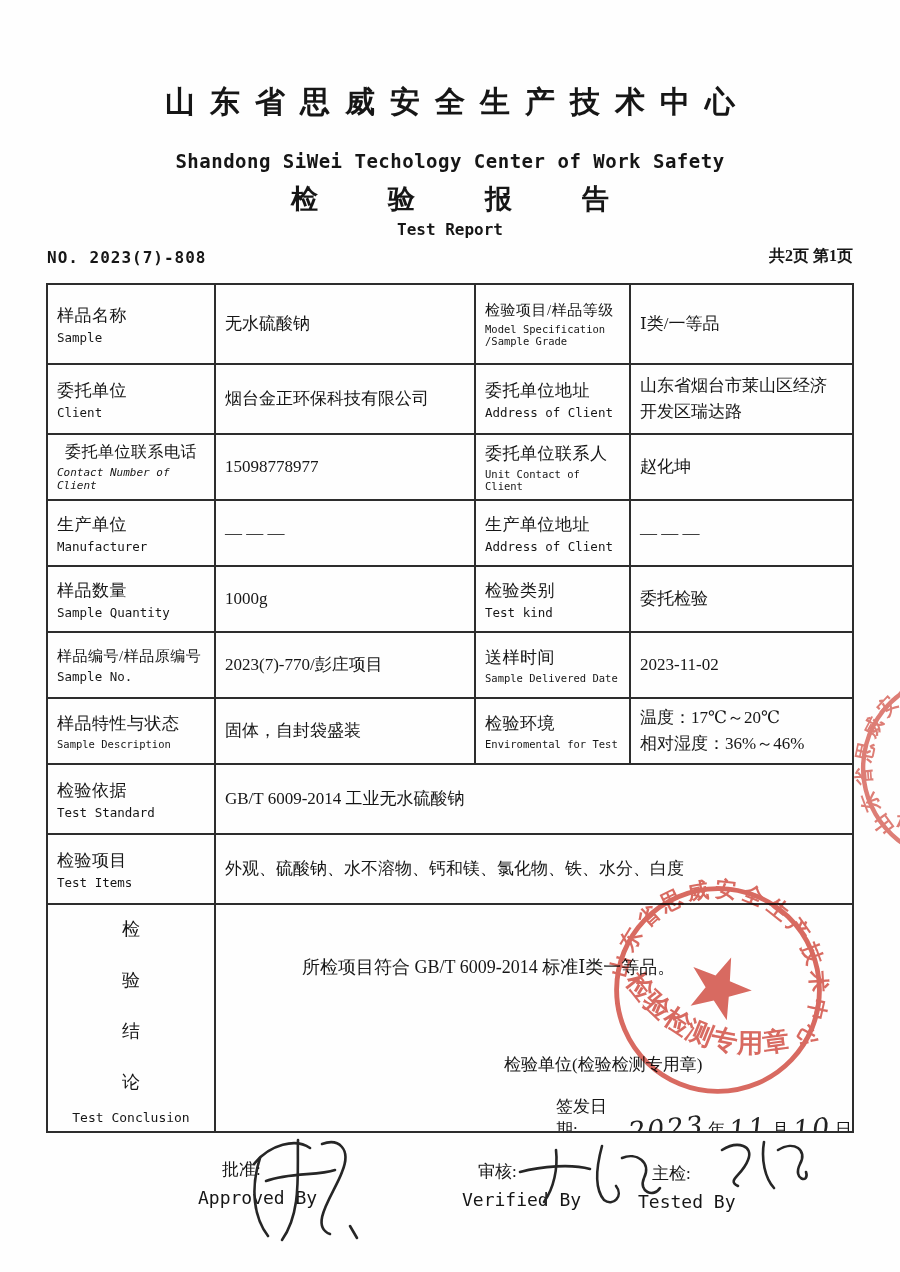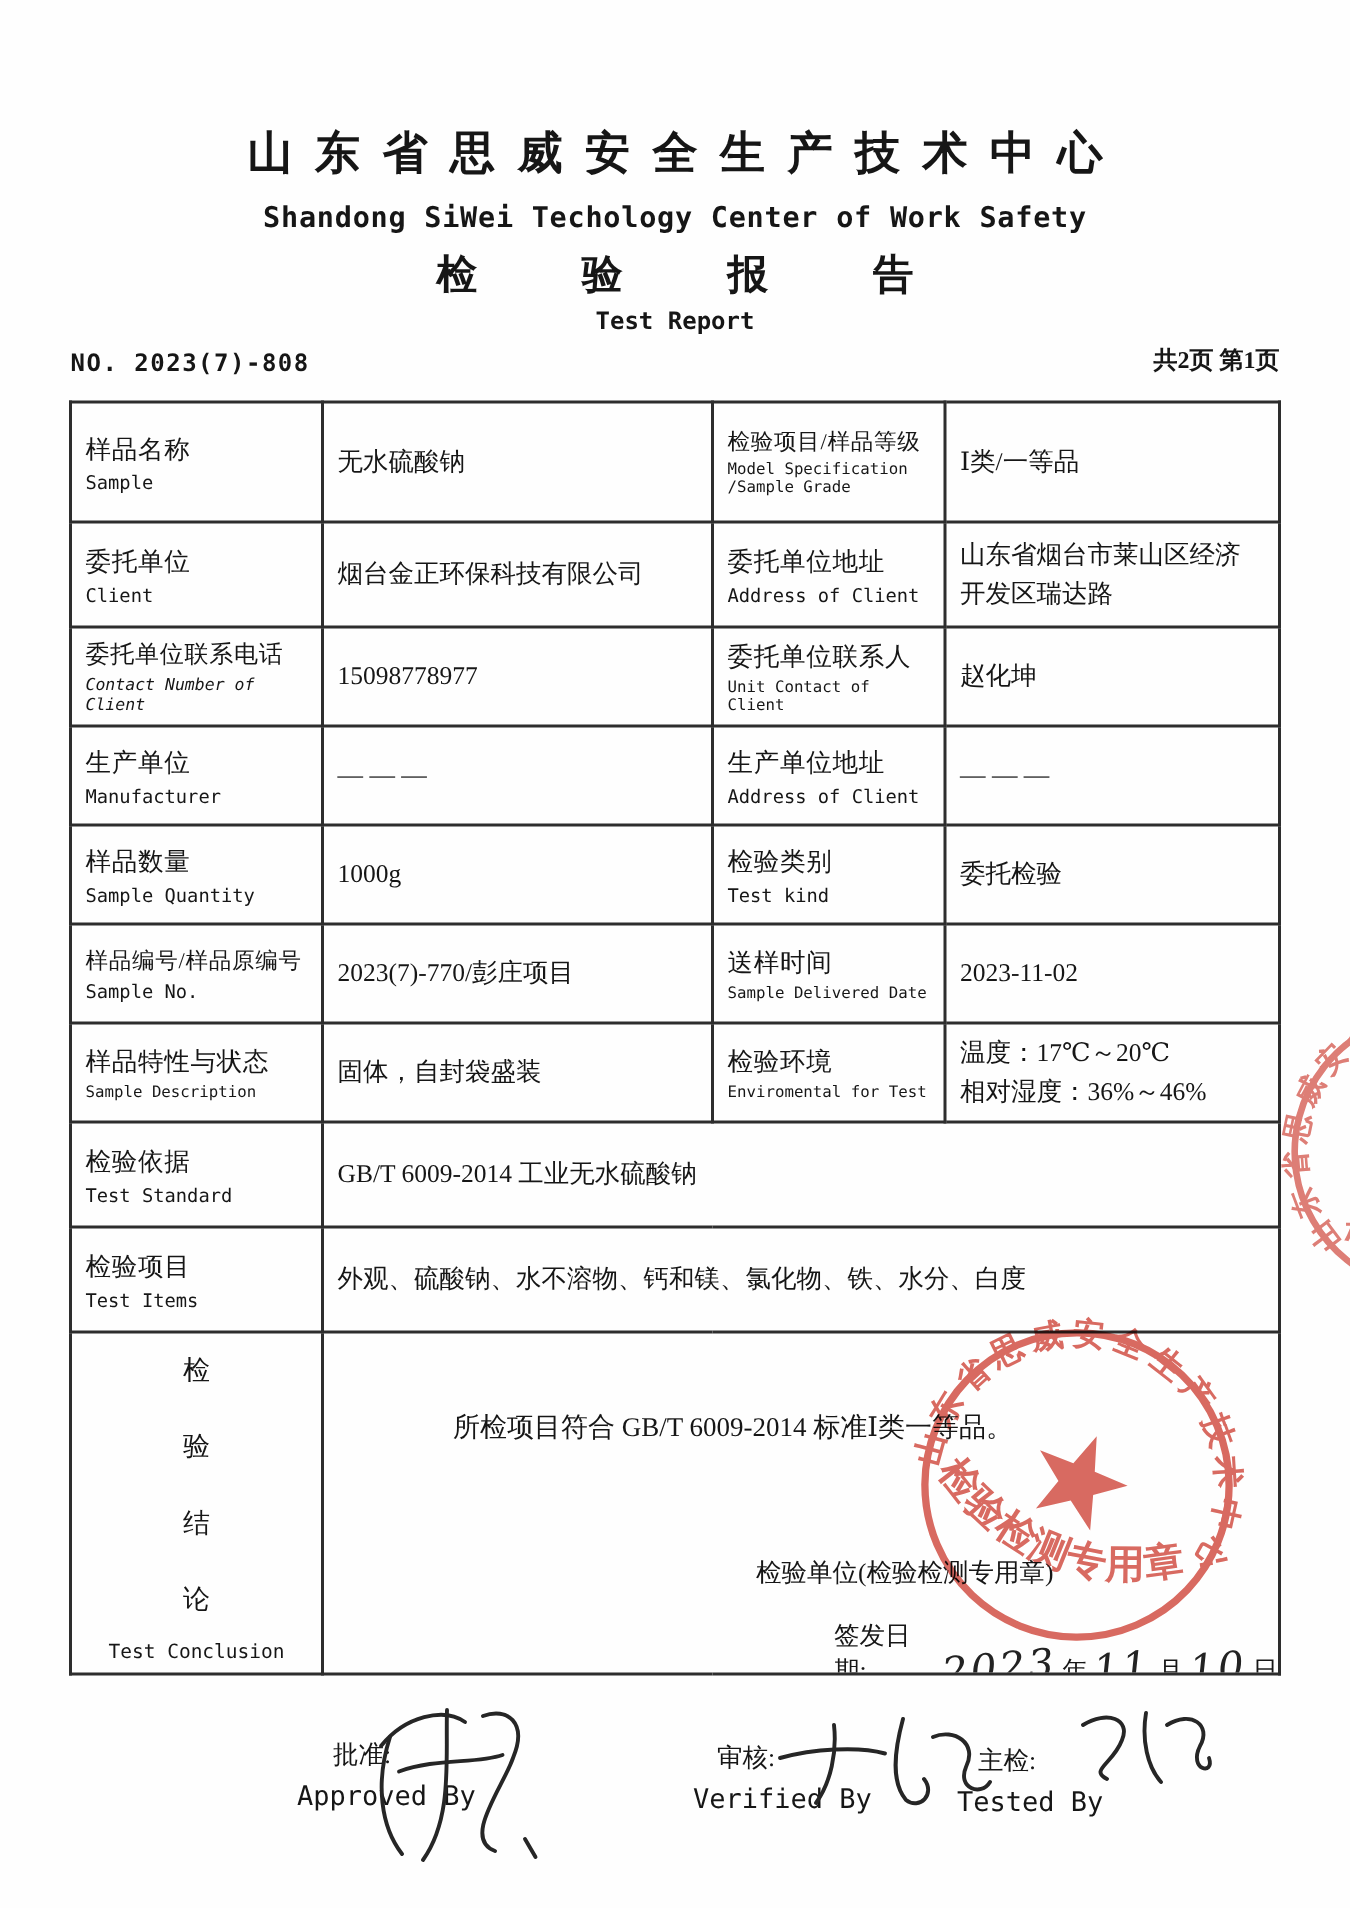--- a/index.html
+++ b/index.html
@@ -5,21 +5,21 @@
   * { margin:0; padding:0; box-sizing:border-box; }
   html,body { background:#ffffff; }
   .page {
     position:relative; width:900px; height:1272px; background:#fefefe;
     overflow:hidden; color:#161616;
     font-family:"Liberation Serif","DejaVu Serif",serif;
   }
   
   .hdr { text-align:center; }
   .org-cn { margin-top:82px; font-size:30px; font-weight:bold; letter-spacing:15px; padding-left:15px; }
-  .org-en { margin-top:11px; font-size:19px; font-weight:bold; letter-spacing:0.5px;
+  .org-en { margin-top:27px; font-size:19px; font-weight:bold; letter-spacing:0.5px;
             font-family:"DejaVu Sans Mono","Liberation Mono",monospace; }
   .rep-cn { margin-top:9px; font-size:27px; font-weight:bold; letter-spacing:70px; padding-left:70px; }
   .rep-en { margin-top:3px; font-size:16px; font-weight:bold;
             font-family:"DejaVu Sans Mono","Liberation Mono",monospace; }
   .no-row { width:806px; margin:7px auto 0; display:flex; justify-content:space-between; align-items:flex-end; }
   .no-left  { font-size:16px; font-weight:bold; letter-spacing:1px;
               font-family:"DejaVu Sans Mono","Liberation Mono",monospace; }
   .no-right { font-size:16px; font-weight:bold; }
   
   table.report { width:806px; margin:16px auto 0; border-collapse:collapse; table-layout:fixed; }
@@ -96,21 +96,21 @@
           </td>
           <td class="val">烟台金正环保科技有限公司</td>
           <td class="lab">
             <div class="cn">委托单位地址</div>
             <div class="en">Address of Client</div>
           </td>
           <td class="val">山东省烟台市莱山区经济开发区瑞达路</td>
         </tr>
         <tr class="h3">
           <td class="lab">
-            <div class="cn" style="font-size: 16px;">委托单位联系电话</div>
+            <div class="cn" style="font-size: 16px; text-align: center;">委托单位联系电话</div>
             <div class="en" style="font-size: 11px; font-style: italic;">Contact Number of Client</div>
           </td>
           <td class="val">15098778977</td>
           <td class="lab">
             <div class="cn">委托单位联系人</div>
             <div class="en" style="font-size: 10.5px;">Unit Contact of Client</div>
           </td>
           <td class="val">赵化坤</td>
         </tr>
         <tr class="h3">

